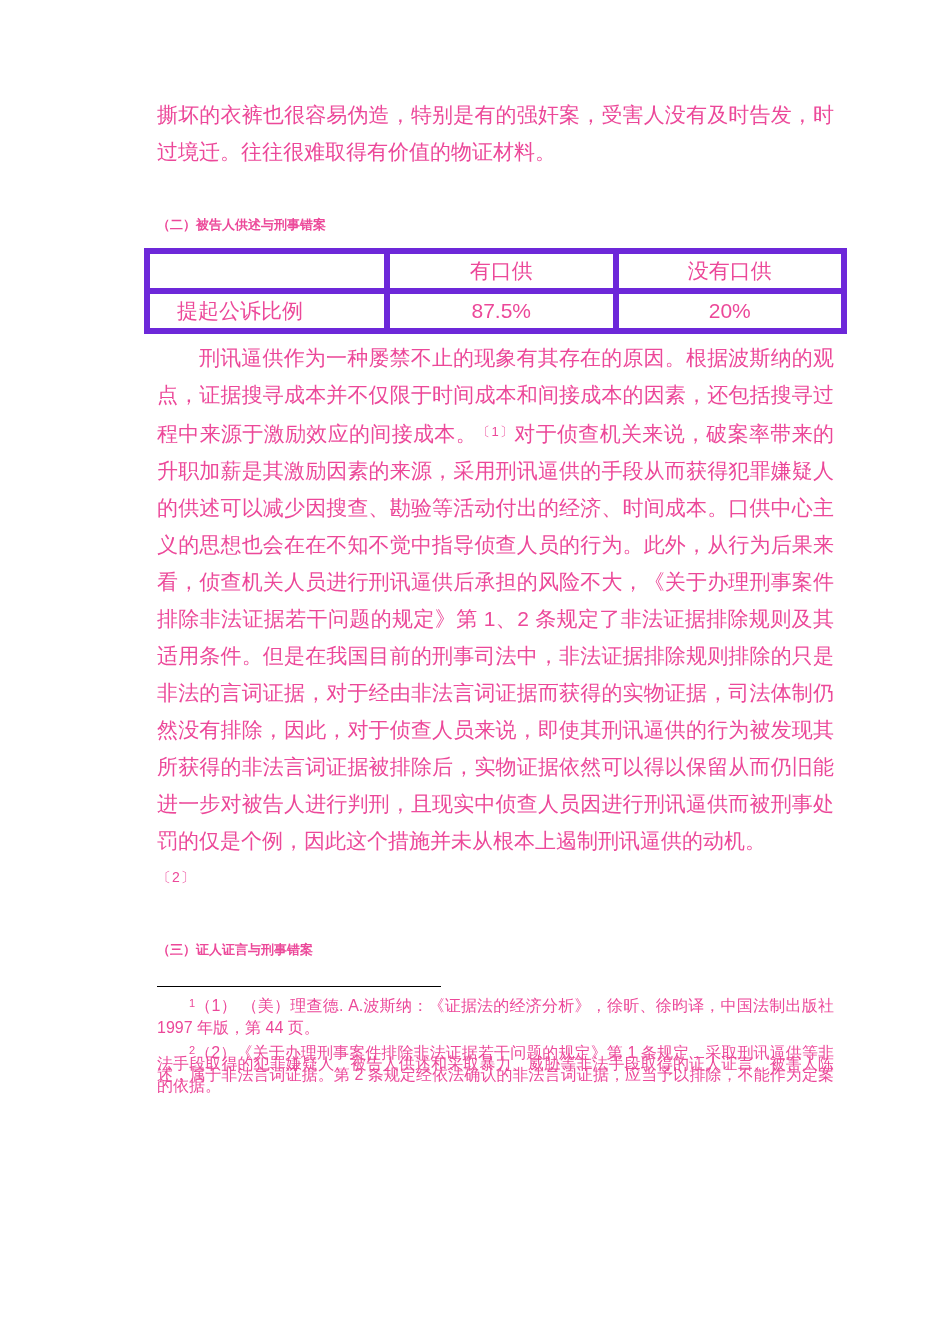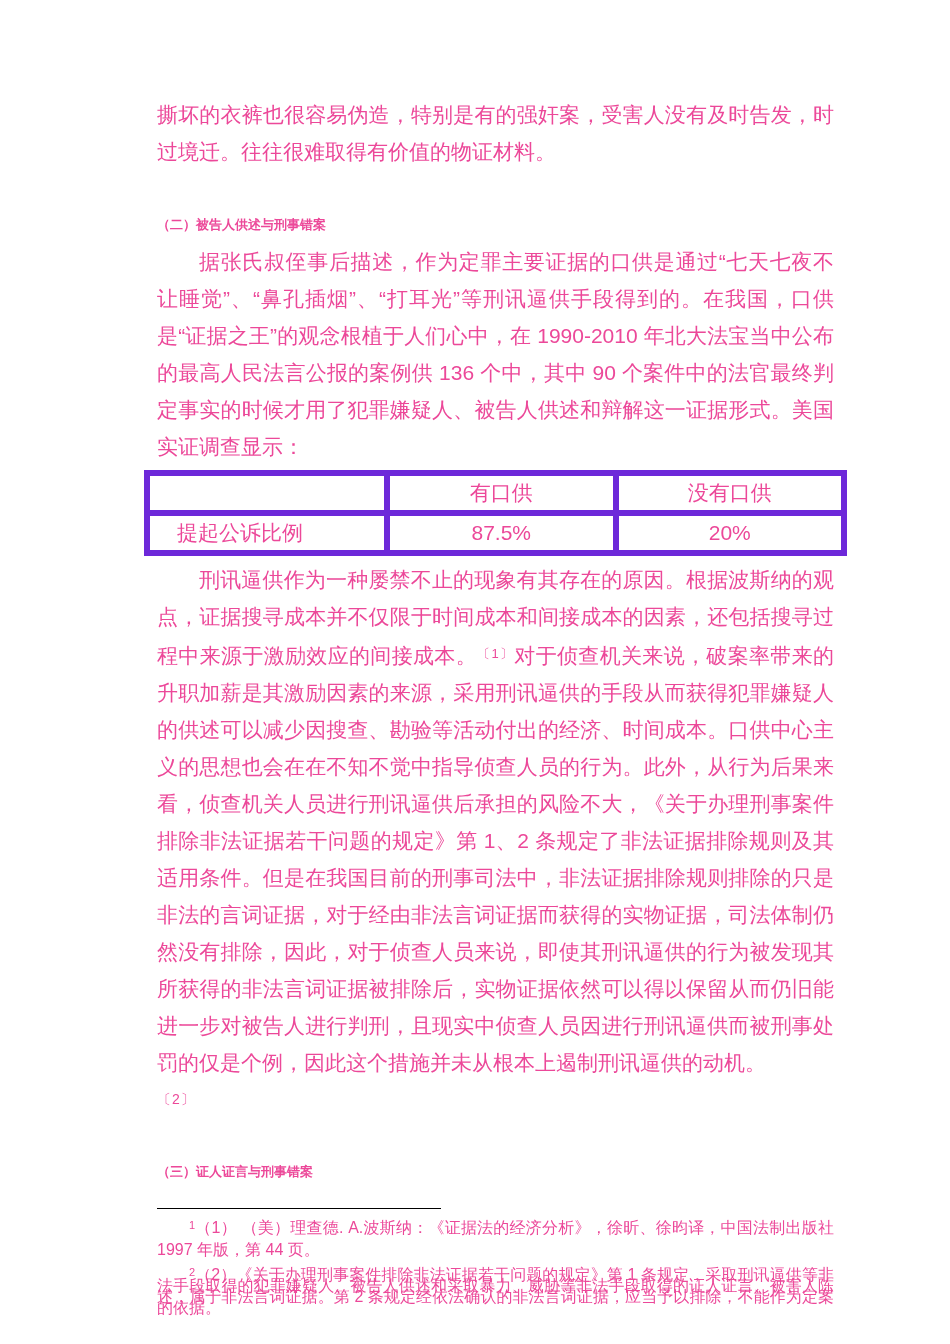--- a/index.html
+++ b/index.html
@@ -87,21 +87,20 @@
 </head>
 <body>
 
 <div class="page">
   <div class="content">
 
     <p class="body-text">撕坏的衣裤也很容易伪造，特别是有的强奸案，受害人没有及时告发，时过境迁。往往很难取得有价值的物证材料。</p>
 
     <h2 class="section-heading">（二）被告人供述与刑事错案</h2>
 
-    <p class="body-text indent">据张氏叔侄事后描述，作为定罪主要证据的口供是通过“七天七夜不让睡觉”、“鼻孔插烟”、“打耳光”等刑讯逼供手段得到的。在我国，口供是“证据之王”的观念根植于人们心中，在 1990-2010 年北大法宝当中公布的最高人民法言公报的案例供 136 个中，其中 90 个案件中的法官最终判定事实的时候才用了犯罪嫌疑人、被告人供述和辩解这一证据形式。美国实证调查显示：</p>
 
     <table class="stats-table">
       <tbody>
         <tr class="head">
           <td class="label"></td>
           <td class="val">有口供</td>
           <td class="val">没有口供</td>
         </tr>
         <tr>
           <td class="label">提起公诉比例</td>

